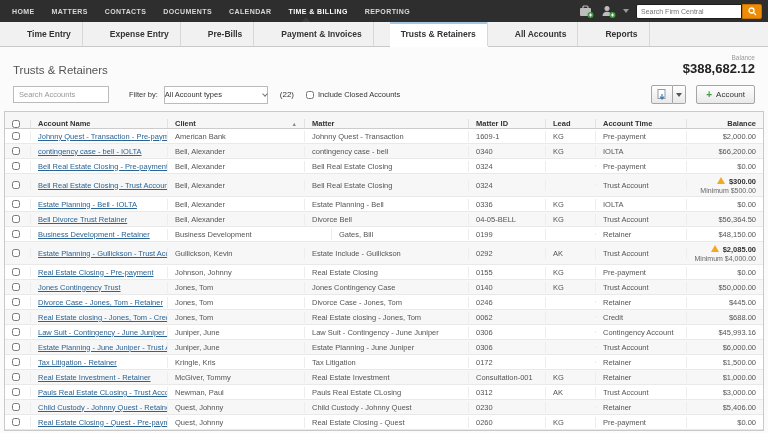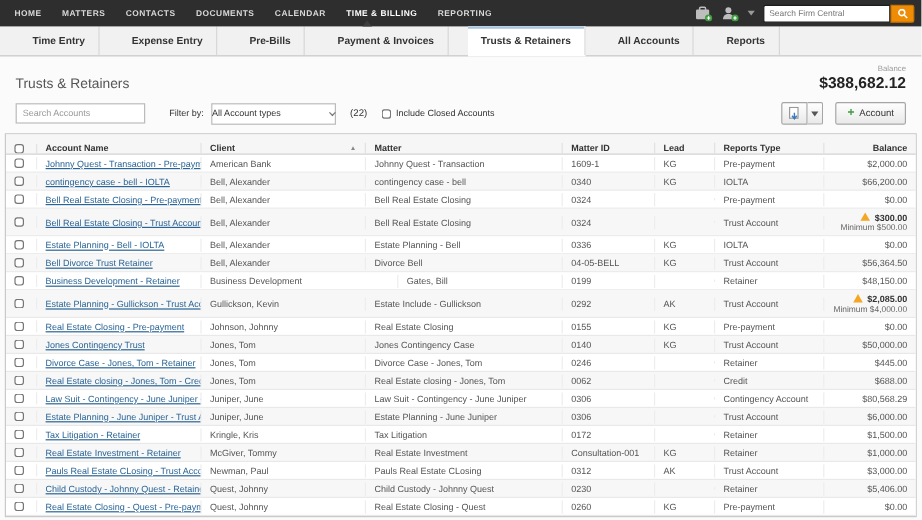--- a/index.html
+++ b/index.html
@@ -36,21 +36,21 @@
   
   .page-head { display:flex; justify-content:space-between; align-items:flex-end;
                padding:7px 13px 3px; }
   .page-title { font-size:11.5px; color:#555; }
   .balance-box { text-align:right; }
   .balance-label { font-size:6.5px; color:#999; }
   .balance-value { font-size:13px; font-weight:bold; color:#222; }
 
   
   .toolbar { display:flex; align-items:center; padding:6px 13px 7px; }
-  .search-accounts { width:108px; height:17px; border:1px solid #bbb; font-size:7.5px;
+  .search-accounts { width:96px; height:17px; border:1px solid #bbb; font-size:7.5px;
                      padding:0 5px; color:#333; }
   .search-accounts::placeholder { color:#999; }
   .filter-label { font-size:7.5px; color:#333; margin-left:20px; margin-right:6px; }
   .select { width:104px; height:18px; border:1px solid #bbb; background:#fff; font-size:7.5px;
             color:#333; display:flex; align-items:center; justify-content:space-between;
             padding:0 0; cursor:pointer; }
   .chevron { width:4px; height:4px; border-right:1px solid #777; border-bottom:1px solid #777;
              transform:rotate(45deg); margin-top:-2px; }
   .count { font-size:8px; color:#333; margin-left:12px; }
   .closed { display:flex; align-items:center; margin-left:12px; gap:4px; font-size:7.5px; color:#333; }
@@ -189,21 +189,21 @@
         <input type="checkbox" style="">
       </span>
     <span class="th c-name">Account Name</span>
     <span class="th c-client">
       <span>Client</span>
       <span class="sort-arrow">▲</span>
     </span>
     <span class="th c-matter">Matter</span>
     <span class="th c-mid">Matter ID</span>
     <span class="th c-lead">Lead</span>
-    <span class="th c-type">Reports Type</span>
+    <span class="th c-type">Account Time</span>
     <span class="th c-balance">Balance</span>
   </div>
   <div>
       <div class="tr">
     <span class="td c-check">
           <input type="checkbox" style="">
         </span>
     <span class="td c-name"><a class="link">Johnny Quest - Transaction - Pre-payment</a></span>
     <span class="td c-client">American Bank</span>
     <span class="td c-matter">Johnny Quest - Transaction</span>
@@ -384,21 +384,21 @@
     <span class="td c-check">
           <input type="checkbox" style="">
         </span>
     <span class="td c-name"><a class="link">Law Suit - Contingency - June Juniper - Co...</a></span>
     <span class="td c-client">Juniper, June</span>
     <span class="td c-matter">Law Suit - Contingency - June Juniper</span>
     <span class="td c-mid">0306</span>
     <span class="td c-lead"></span>
     <span class="td c-type">Contingency Account</span>
     <span class="td c-balance">
-      <span class="bal-line"><span class="bal-amt">$80,568.29</span></span>
+      <span class="bal-line"><span class="bal-amt">$45,993.16</span></span>
       
     </span>
   </div>
       <div class="tr">
     <span class="td c-check">
           <input type="checkbox" style="">
         </span>
     <span class="td c-name"><a class="link">Estate Planning - June Juniper - Trust Acco...</a></span>
     <span class="td c-client">Juniper, June</span>
     <span class="td c-matter">Estate Planning - June Juniper</span>

